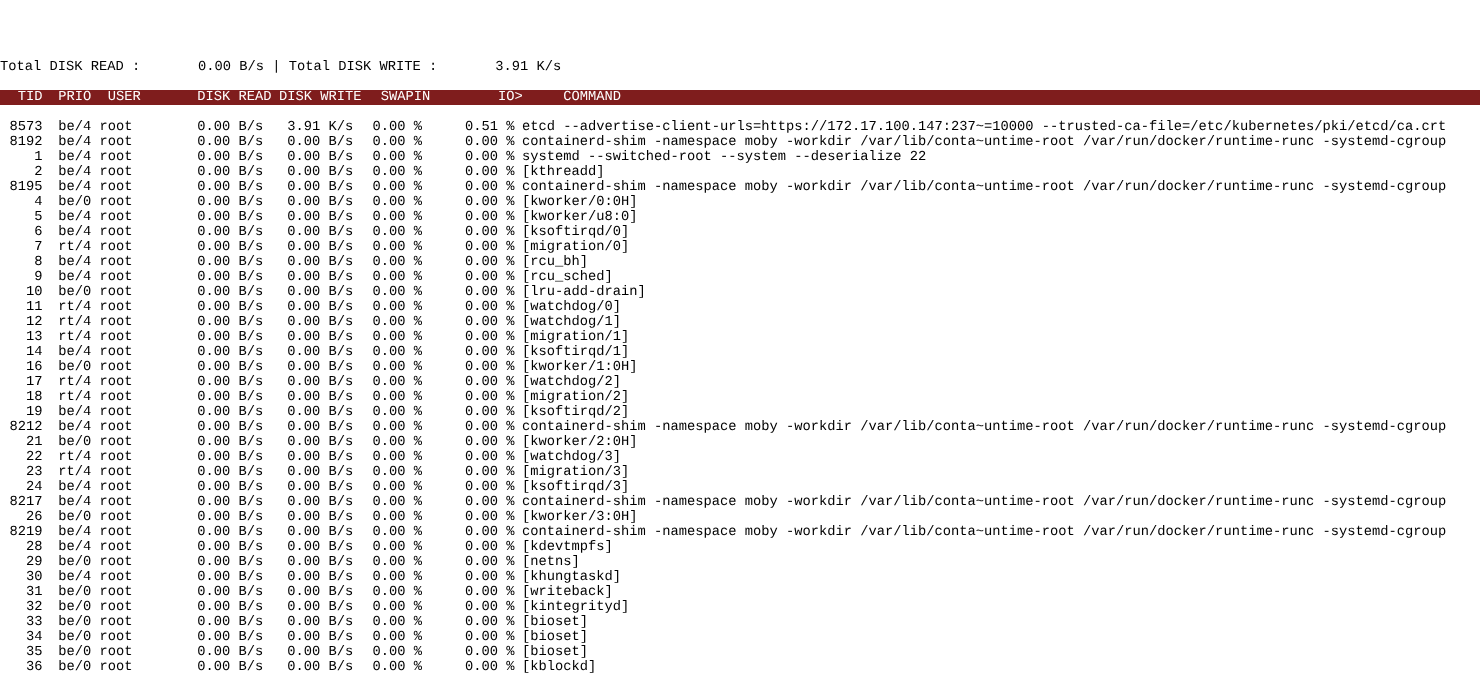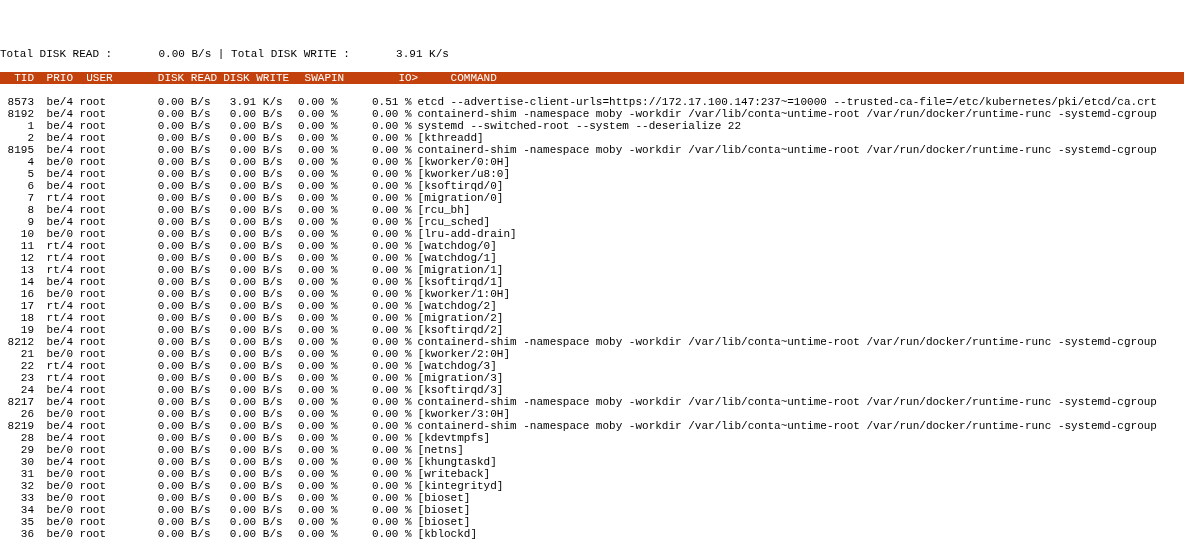--- a/index.html
+++ b/index.html
@@ -1,17 +1,17 @@
 <!DOCTYPE html>
 <html><head>
 <meta charset="utf-8">
 <style>
   html,body{margin:0;padding:0;background:#fff;color:#000;font-family:"Courier New",monospace;font-size:11px;line-height:12px;width:1184px;}
   .wrap{white-space:pre;overflow:hidden;}
-  .hdr{background:#c2410c;color:#fff;display:inline-block;width:100%;}
+  .hdr{background:#7f1d1d;color:#fff;display:inline-block;width:100%;}
   .row{display:block;}
   .c-tid{display:inline-block;width:34px;text-align:right;}
   .c-prio{display:inline-block;width:39px;text-align:right;}
   .c-user{display:inline-block;width:51px;text-align:left;}
   .c-dr{display:inline-block;width:80px;text-align:right;}
   .c-dw{display:inline-block;width:72px;text-align:right;}
   .c-sw{display:inline-block;width:55px;text-align:right;}
   .c-io{display:inline-block;width:74px;text-align:right;}
   .c-cmd{display:inline-block;padding-left:6px;}
 </style>

